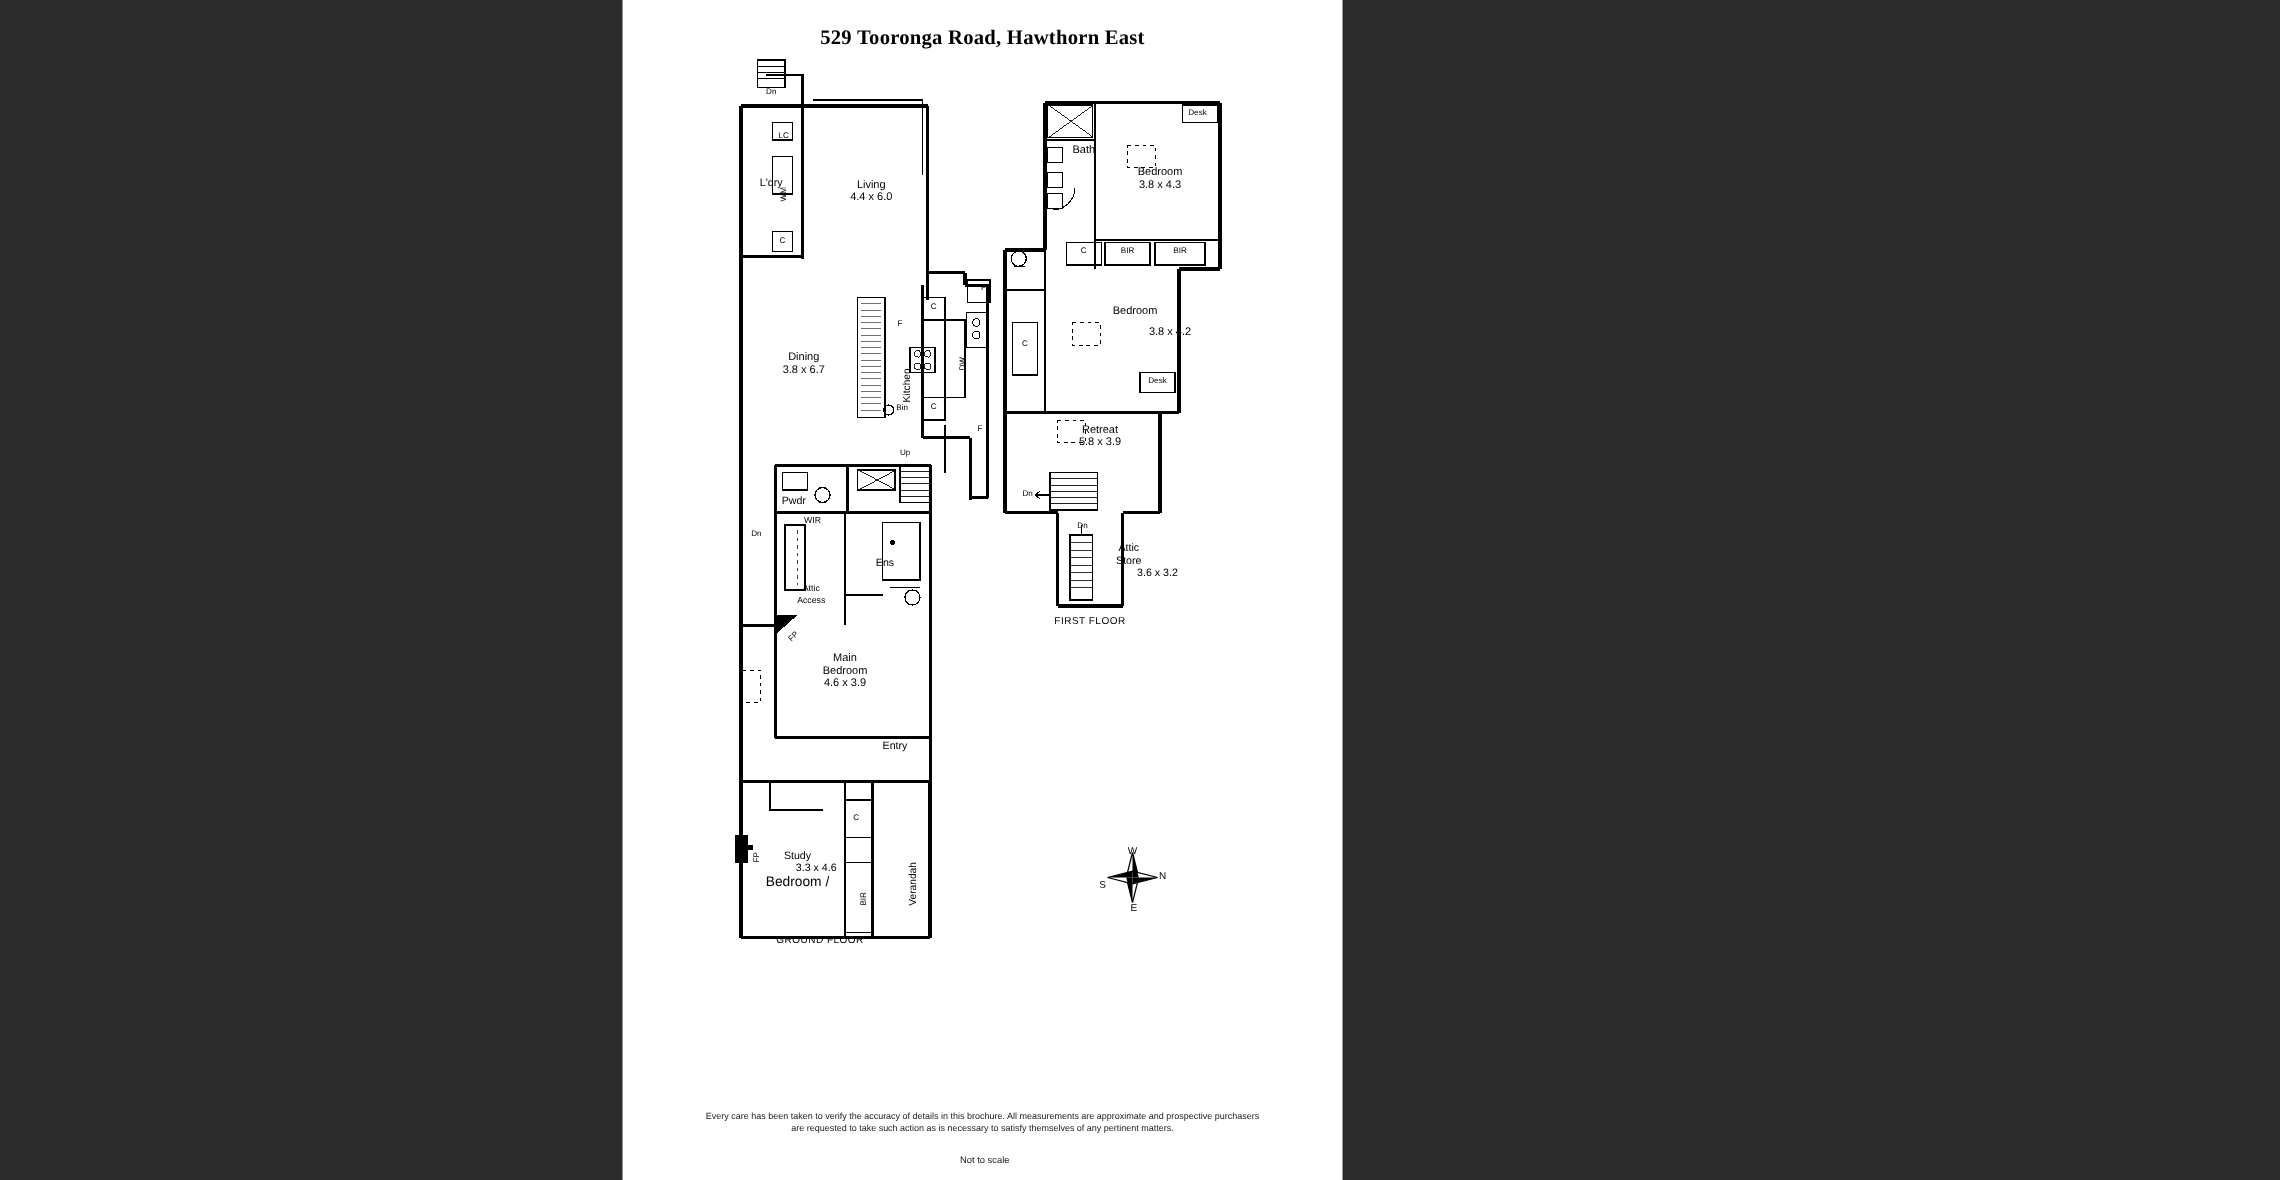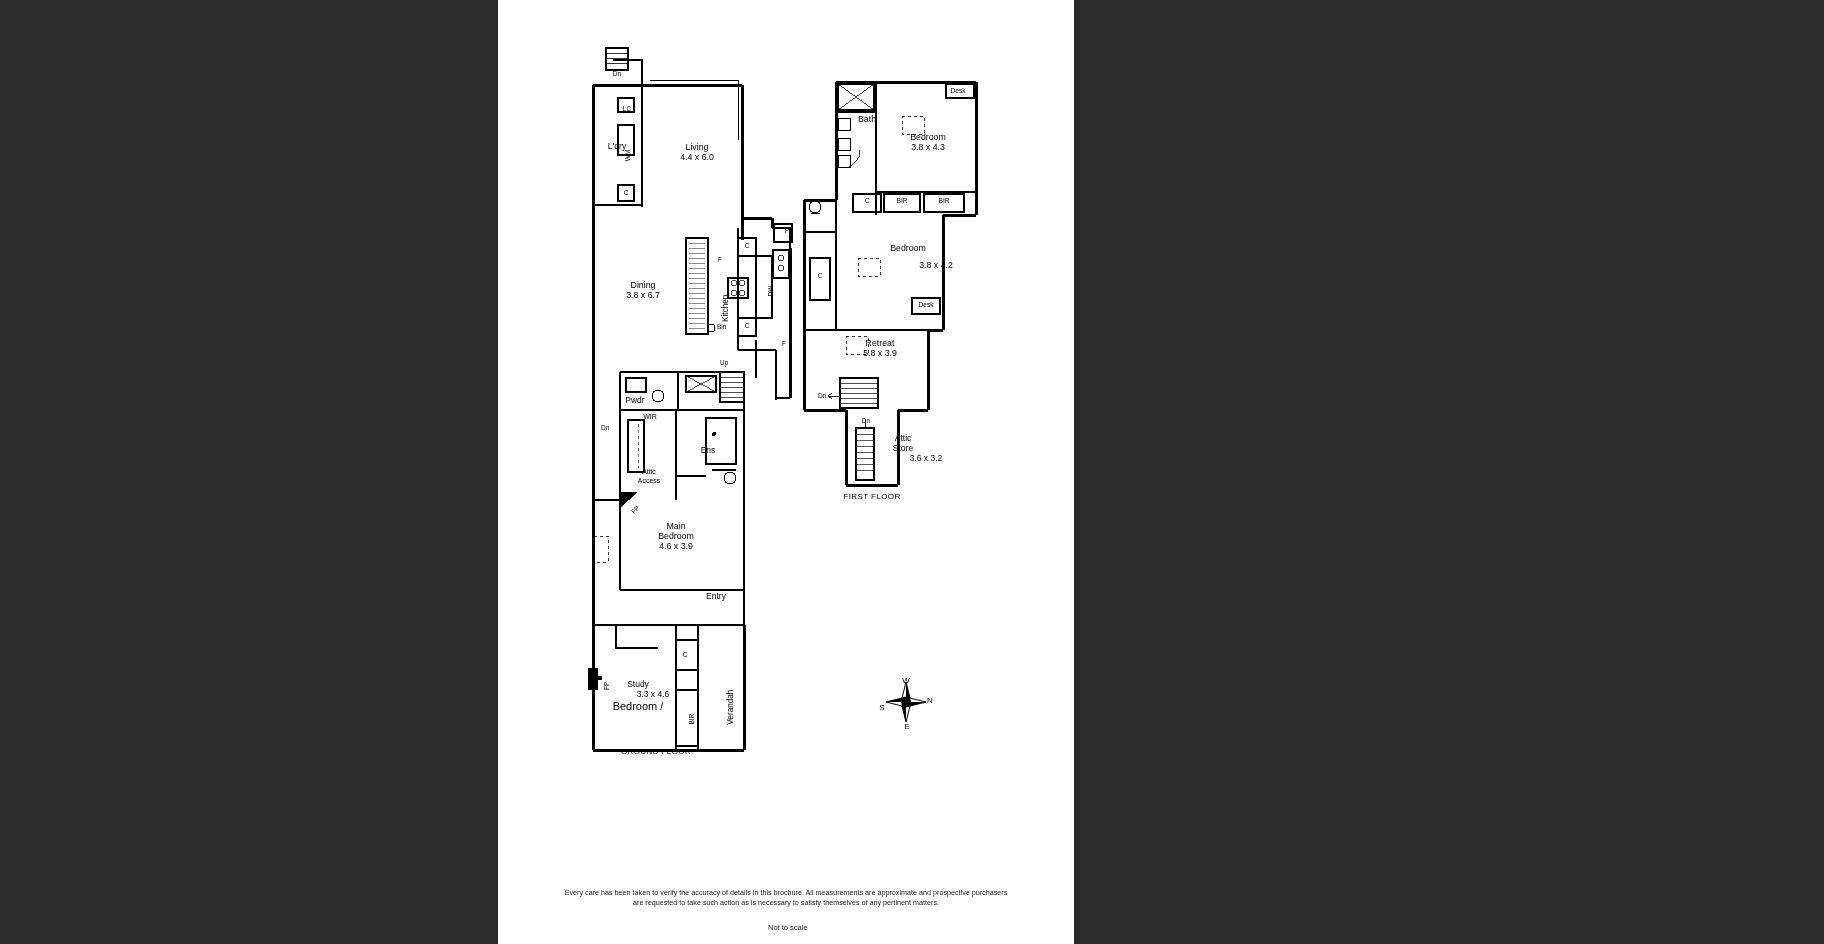--- a/index.html
+++ b/index.html
@@ -80,20 +80,21 @@
     font-size: 8px;
     letter-spacing: 0.4px;
   }
 </style>
 </head>
 <body>
 
 <div id="page">
   <div id="sheet">
 
+    <div id="title">529 Tooronga Road, Hawthorn East</div>
 
     <svg id="plan" viewBox="0 0 576 944" xmlns="http://www.w3.org/2000/svg">
       <g fill="none" stroke="#000" stroke-width="2.2" shape-rendering="crispEdges">
 
         <path d="M95 85 L95 750" stroke-width="3"></path>
 
         <path d="M95 85 L144 85"></path>
         <path d="M144 85 L144 60 L115 60" stroke-width="2"></path>
 
         <rect x="108" y="48" width="22" height="22" stroke-width="1.4"></rect>

